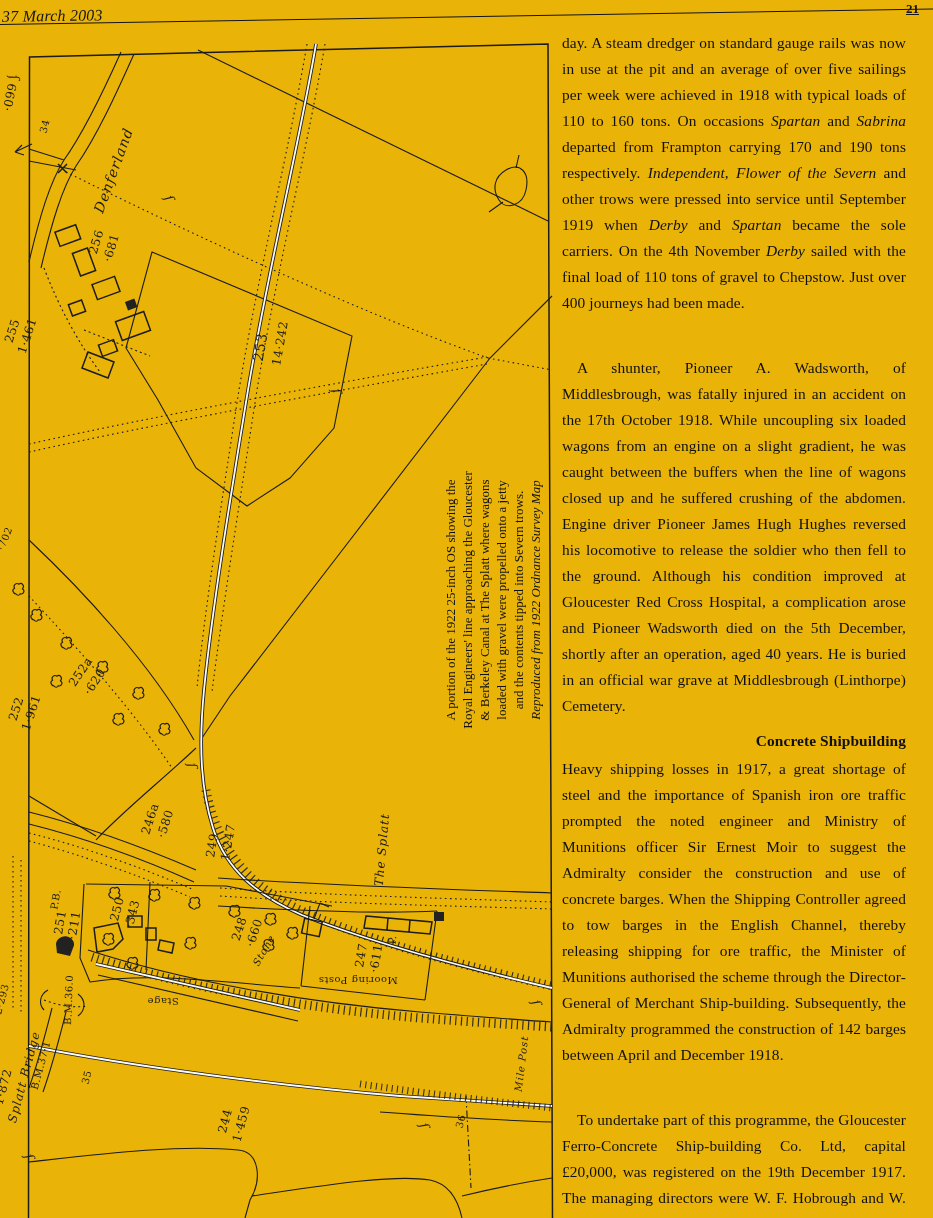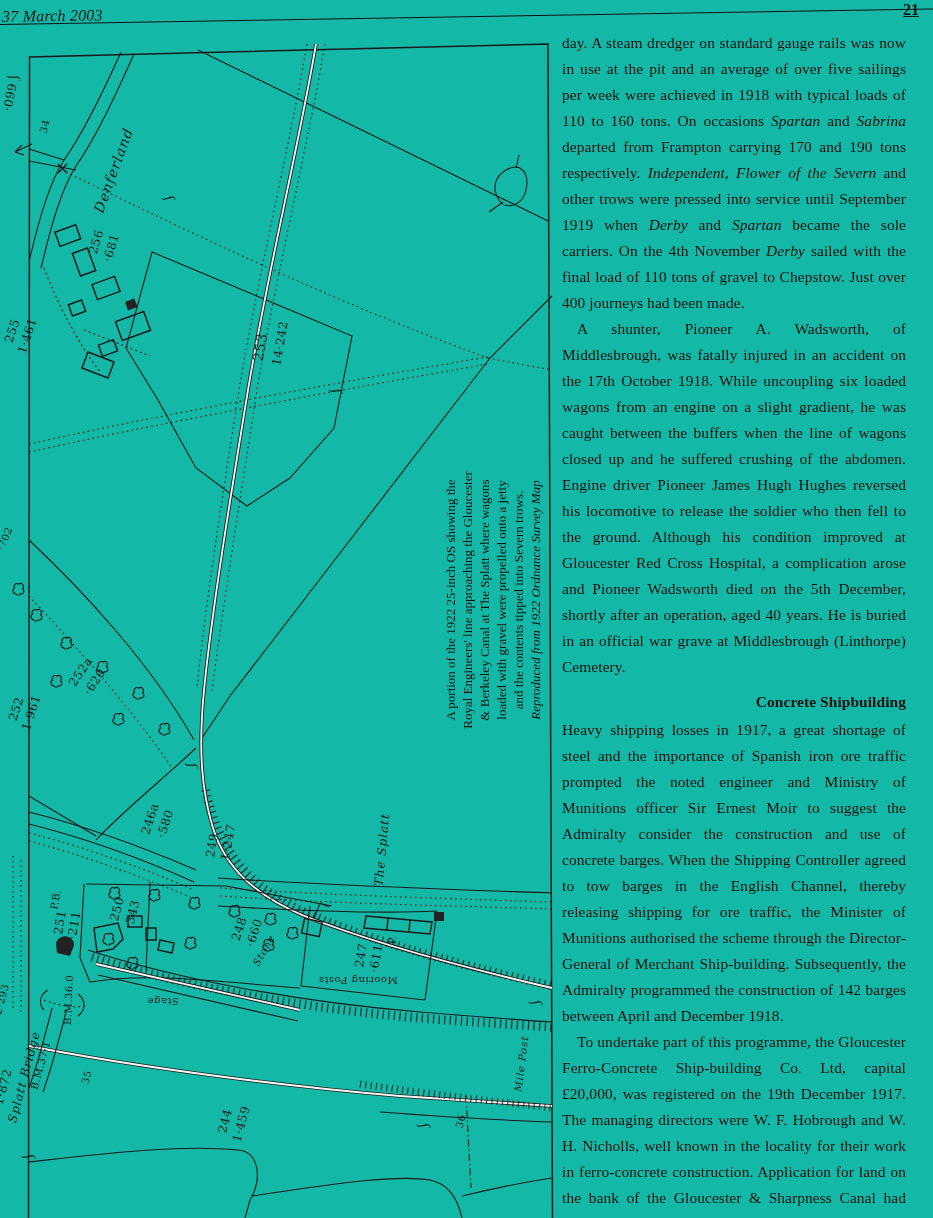--- a/index.html
+++ b/index.html
@@ -1,21 +1,21 @@
 <!DOCTYPE html>
 <html><head>
 <meta charset="utf-8">
 <style>
   html,body{margin:0;padding:0;}
   body{width:933px;height:1218px;background:#d8d8d5;font-family:"Liberation Serif","DejaVu Serif",serif;}
-  .page{position:relative;width:933px;height:1218px;background:#14b8a6;overflow:hidden;color:#161616;}
+  .page{position:relative;width:933px;height:1218px;background:#eab308;overflow:hidden;color:#161616;}
 
   
   .hdr-left{position:absolute;left:2px;top:7px;font-style:italic;font-size:16px;letter-spacing:.2px;transform:rotate(-0.8deg);}
-  .pgnum{position:absolute;right:14px;top:1px;font-weight:bold;font-size:16px;text-decoration:underline;}
+  .pgnum{position:absolute;right:14px;top:1px;font-weight:bold;font-size:13px;text-decoration:underline;}
   .rule{position:absolute;left:-4px;top:24px;width:944px;border-top:1.7px solid #141414;transform:rotate(-0.95deg);transform-origin:left center;}
 
   
   .map-svg{position:absolute;left:0;top:0;}
   .ln{stroke:#1c1c1c;fill:none;stroke-width:1.1;}
   .thk{stroke-width:1.5;}
   .dot{stroke-dasharray:1.6 3.4;}
   .dot2{stroke-dasharray:2 3;}
   .dd{stroke-dasharray:7 3 1.5 3;}
   .dbl{stroke:#1c1c1c;fill:none;stroke-width:3.6;}
@@ -32,21 +32,21 @@
 
   
   .caption{position:absolute;left:342px;top:548px;width:304px;height:104px;transform:rotate(-90deg);
            text-align:center;font-size:13px;line-height:17px;color:#121212;}
   .caption .cl{display:block;white-space:nowrap;}
   .caption .cl.it{font-style:italic;}
 
   
   .article{position:absolute;left:562px;top:30px;width:344px;text-align:justify;font-size:15.4px;line-height:26px;letter-spacing:.1px;color:#101010;}
   .article p{margin:0;}
-  .article p.ind{text-indent:15px;}
+  .article p.ind{text-indent:15px;margin-top:39px;}
   .article h3{margin:9px 0 2px 0;text-align:right;font-size:15.4px;font-weight:bold;}
   .it{font-style:italic;}
 </style>
 </head>
 <body>
 
 <div class="page">
 
   <span class="hdr-left">37 March 2003</span>
   <span class="pgnum">21</span>

